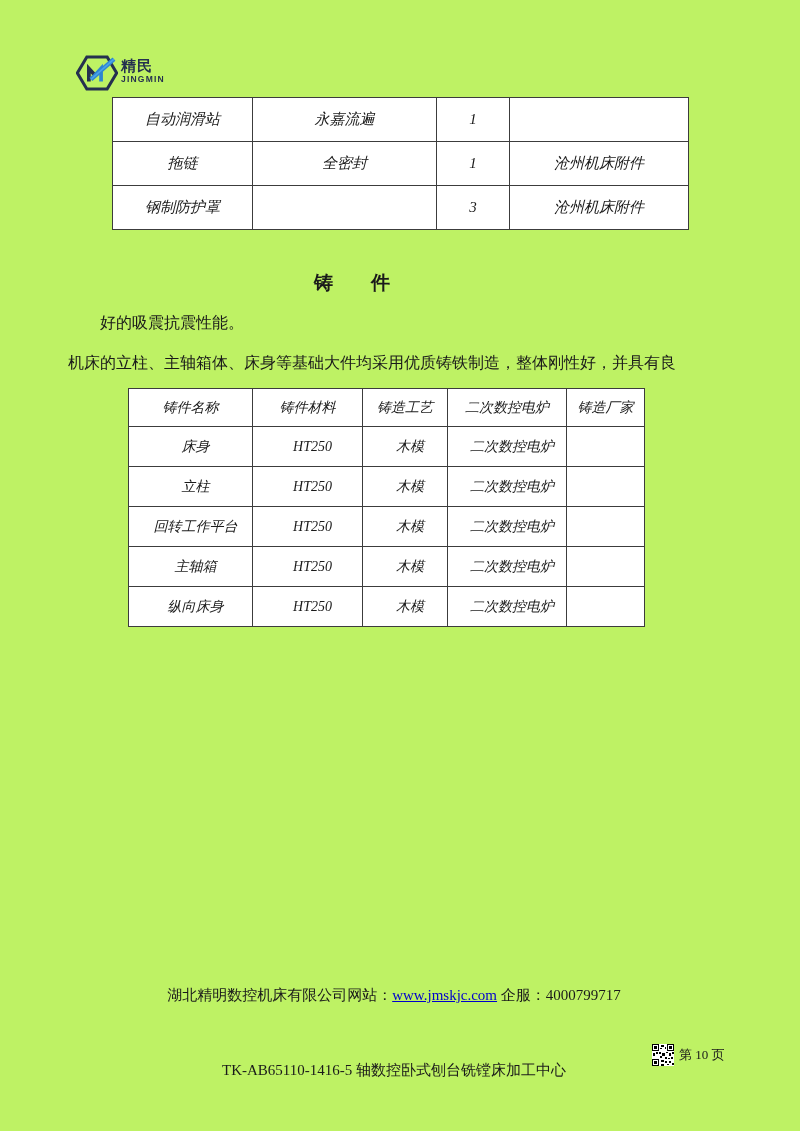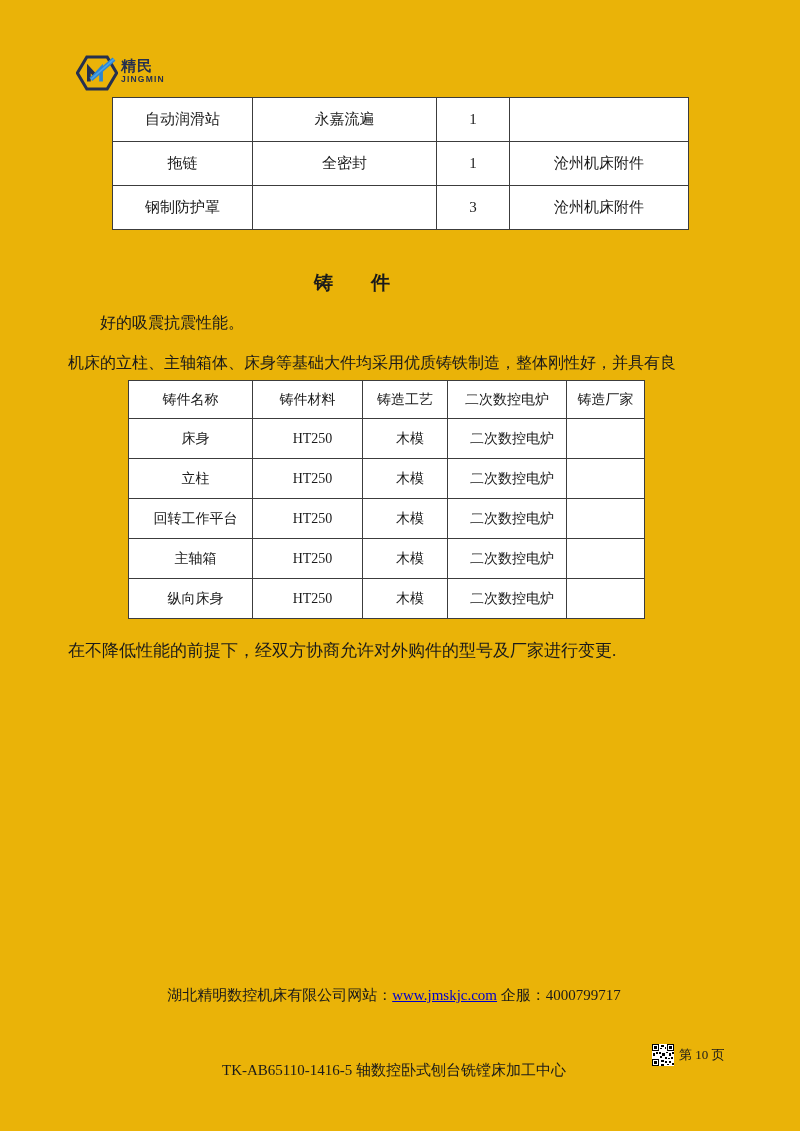--- a/index.html
+++ b/index.html
@@ -1,41 +1,41 @@
 <!DOCTYPE html>
 <html><head>
 <meta charset="utf-8">
 <style>
   * { margin: 0; padding: 0; box-sizing: border-box; }
   html,body { background:#888; }
   .page {
     position: relative;
     width: 800px; height: 1131px;
     margin: 0 auto;
-    background: #eab308;
+    background: #bef264;
     font-family: "Liberation Serif", "DejaVu Serif", serif;
     color: #1a1a1a;
     overflow: hidden;
   }
 
   
   .logo { position:absolute; left:76px; top:52px; display:flex; align-items:flex-start; }
   .logo svg.mark { width:42px; height:42px; display:block; }
   .logo .words { margin-left:3px; margin-top:6px; line-height:1; }
   .logo .zh { font-size:15px; font-weight:bold; color:#25304f; font-family:"Liberation Sans",sans-serif; letter-spacing:1px;}
   .logo .en { font-size:8.5px; font-weight:bold; color:#25304f; letter-spacing:1.2px; font-family:"Liberation Sans",sans-serif; margin-top:2px;}
 
   
-  table { border-collapse: collapse; table-layout: fixed; position:absolute; background:#fff; }
+  table { border-collapse: collapse; table-layout: fixed; position:absolute; background:#fff;font-style:italic; }
   td, th { border:1px solid #3c3c3c; text-align:center; vertical-align:middle; font-weight:normal; overflow:hidden; white-space:nowrap; }
 
   .tbl1 { left:112px; top:97px; width:576px; font-size:15px; }
   .tbl1 td { height:44px; }
 
-  .tbl2 { left:128px; top:380px; width:516px; font-size:14px; }
+  .tbl2 { left:128px; top:388px; width:516px; font-size:14px; }
   .tbl2 th { height:38px; font-size:14px; }
   .tbl2 td { height:40px;padding-left:10px; }
 
   
   .heading { position:absolute; left:0; top:270px; width:704px; text-align:center;
              font-size:19px; font-weight:bold; }
   .intro { position:absolute; left:68px; top:303px; width:668px; font-size:16px; line-height:40px; }
   .intro .line { display:block; }
   .intro .line:first-child { text-indent:2em; }
   .note { position:absolute; left:68px; top:639px; width:700px; font-size:17px; }
@@ -151,21 +151,20 @@
         <tr>
           <td>纵向床身</td>
           <td>HT250</td>
           <td>木模</td>
           <td>二次数控电炉</td>
           <td></td>
         </tr>
       </tbody>
   </table>
 
-  <div class="note">在不降低性能的前提下，经双方协商允许对外购件的型号及厂家进行变更.</div>
 
   <div class="footer-line1"><span>湖北精明数控机床有限公司网站：</span><a href="#">www.jmskjc.com</a><span>&nbsp;</span><span>企服：</span><span>4000799717</span></div>
 
   <svg class="qr" viewBox="0 0 21 21" shape-rendering="crispEdges">
     <rect x="0" y="0" width="21" height="21" fill="#fff"></rect>
     <g fill="#000">
       <rect x="0" y="0" width="7" height="7"></rect>
         <rect x="1" y="1" width="5" height="5" fill="#fff"></rect>
         <rect x="2" y="2" width="3" height="3"></rect>
       <rect x="14" y="0" width="7" height="7"></rect>

